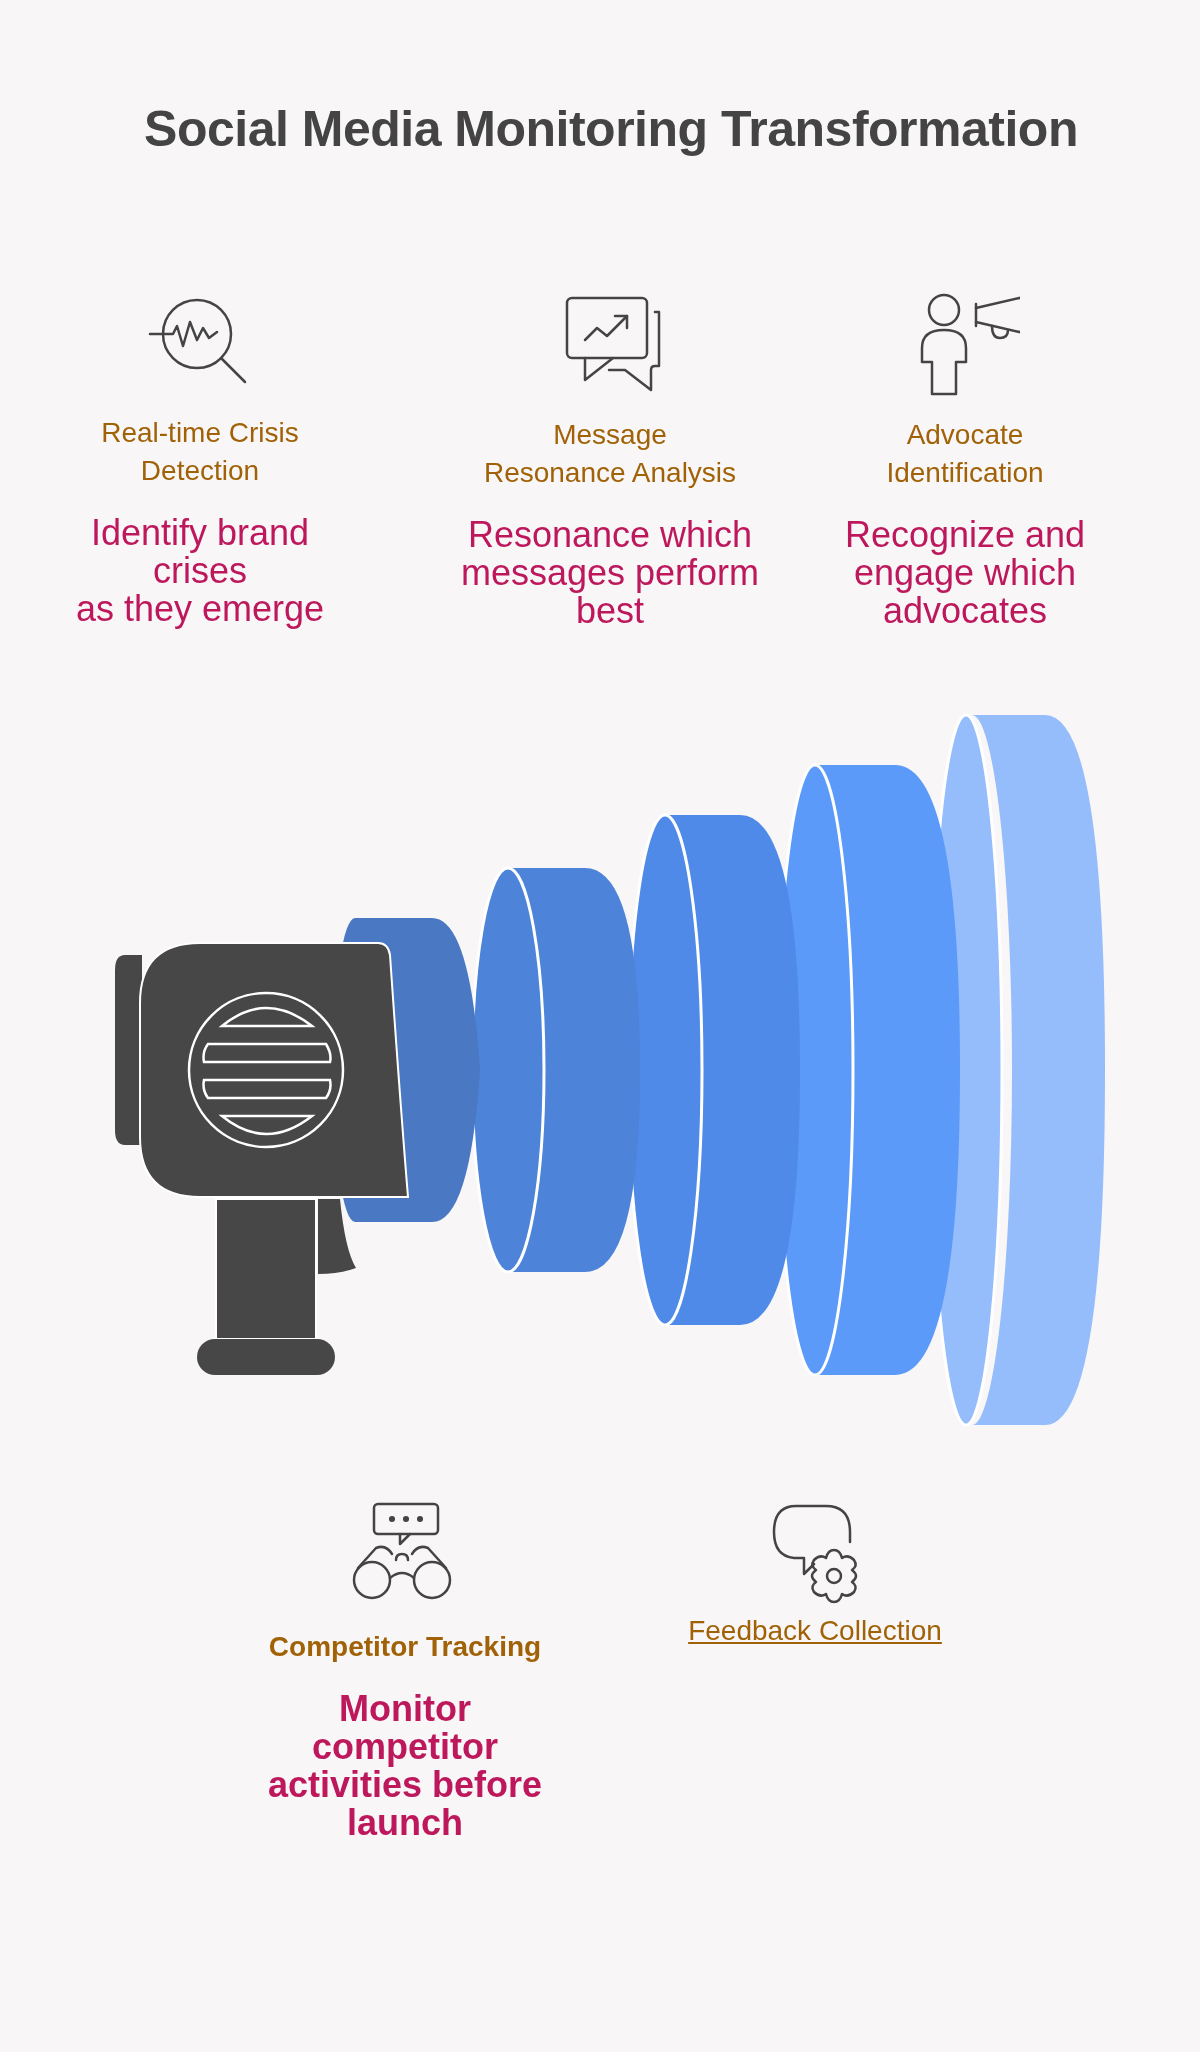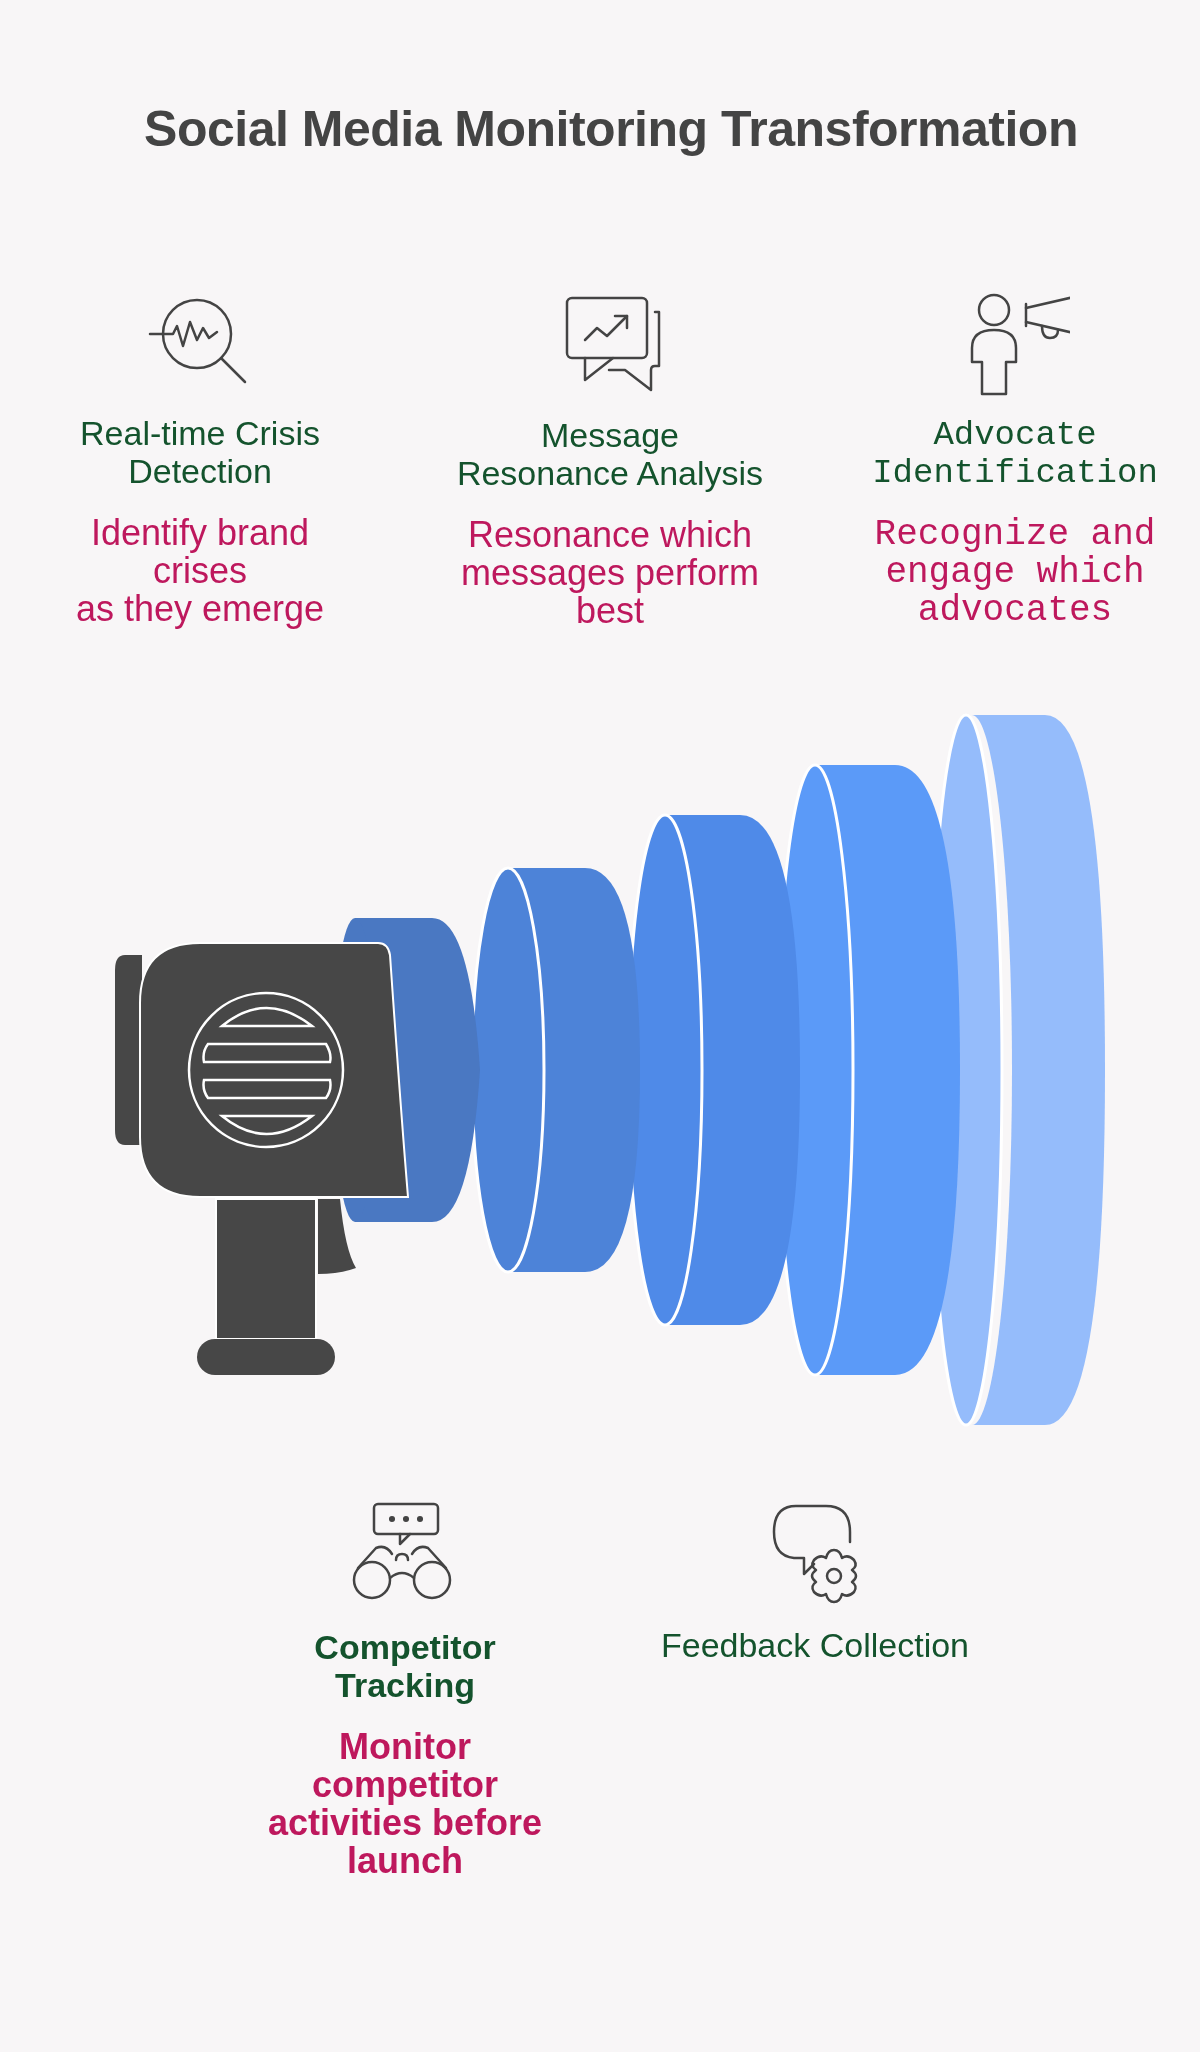--- a/index.html
+++ b/index.html
@@ -13,21 +13,21 @@
   }
   .title {
     position: absolute; left: 0; top: 100px; width: 1222px;
     text-align: center;
     font-size: 50px; font-weight: bold; color: #444444;
     letter-spacing: -0.5px;
   }
   .item { position: absolute; text-align: center; }
   .item .icon { display: block; margin: 0 auto; }
   .item .label {
-    font-size: 34px; line-height: 38px; color: #14532d;
+    font-size: 28px; line-height: 38px; color: #a16207;
     white-space: pre-line;
   }
   .item .desc {
     font-size: 36px; line-height: 38px; color: #be185d;
     margin-top: 24px; white-space: pre-line;
   }
   svg.icon { stroke: #444444; fill: none; stroke-width: 2.5; stroke-linecap: round; stroke-linejoin: round; }
   #illustration { position: absolute; left: 0; top: 0; }
 </style>
 </head>
@@ -55,21 +55,21 @@
     <path d="M30 48 L42 36 L52 44 L72 24"></path>
     <path d="M60 24 H72 V36"></path>
   </svg>
   <div class="label" style="margin-top:24px;">Message
 Resonance Analysis</div>
   <div class="desc">Resonance which
 messages perform
 best</div>
 </div>
 
-<div class="item" style="left:860px; top:292px; width:310px;font-family:Liberation Mono, monospace;">
+<div class="item" style="left:810px; top:292px; width:310px;">
   <svg class="icon" width="110" height="104" viewBox="0 0 110 104">
     <circle cx="34" cy="18" r="15"></circle>
     <path d="M12 70 V56 Q12 38 34 38 Q56 38 56 56 V70 H46 V102 H22 V70 Z"></path>
     <path d="M66 12 V34"></path>
     <path d="M66 16 L118 4"></path>
     <path d="M66 30 L118 42"></path>
     <path d="M118 0 V46" transform="translate(-6 0)"></path>
     <path d="M82 34 Q82 46 90 46 Q98 46 98 38"></path>
   </svg>
   <div class="label" style="margin-top:20px;">Advocate
@@ -145,14 +145,14 @@
 </div>
 
 <div class="item" style="left:660px; top:1502px; width:310px;">
   <svg class="icon" width="110" height="104" viewBox="0 0 110 104">
     <path d="M90 40 V30 Q90 4 66 4 H36 Q14 4 14 30 Q14 54 34 56 H44 V72 L54 62"></path>
     <g transform="translate(74 74)">
       <path d="M0 -26 Q6 -26 8 -18 Q14 -22 20 -16 Q24 -10 18 -6 Q26 0 18 6 Q24 10 20 16 Q14 22 8 18 Q6 26 0 26 Q-6 26 -8 18 Q-14 22 -20 16 Q-24 10 -18 6 Q-26 0 -18 -6 Q-24 -10 -20 -16 Q-14 -22 -8 -18 Q-6 -26 0 -26 Z"></path>
       <circle cx="0" cy="0" r="7"></circle>
     </g>
   </svg>
-  <div class="label" style="margin-top:20px;">Feedback Collection</div>
+  <div class="label" style="margin-top:6px;text-decoration:underline;">Feedback Collection</div>
 </div>
 
 </body></html>

